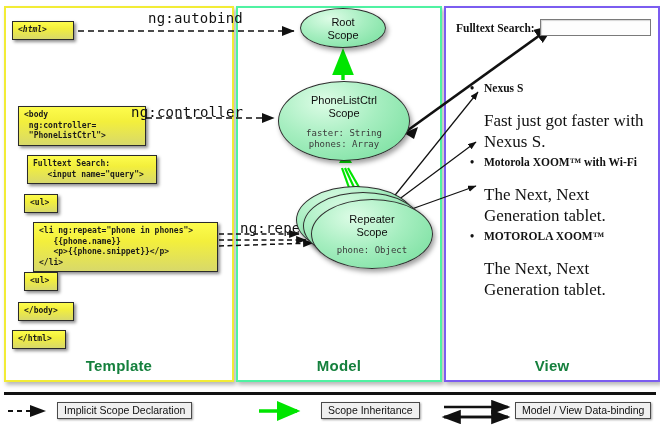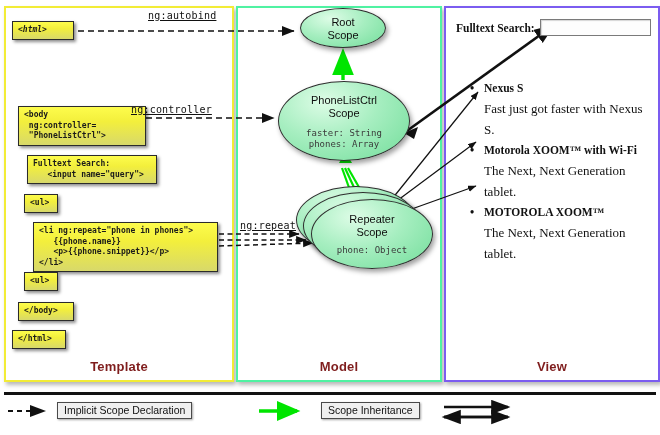--- a/index.html
+++ b/index.html
@@ -11,21 +11,21 @@
   #stage{position:absolute;left:0;top:0;width:660px;height:435px;}
 
   
   .panel{position:absolute;background:#ffffff;box-shadow:2px 3px 4px rgba(0,0,0,.28);}
   #panel-template{left:4px;  top:6px;  width:226px; height:372px; border:2px solid #f2ec36;}
   #panel-model   {left:236px;top:6px;  width:202px; height:372px; border:2px solid #4ff2a2;}
   #panel-view    {left:444px;top:6px;  width:212px; height:372px; border:2px solid #7b5cf0;}
 
   .panel-title{
     position:absolute;bottom:6px;left:0;width:100%;text-align:center;
-    font-size:13px;font-weight:bold;color:#7f1d1d;letter-spacing:.2px;
+    font-size:15px;font-weight:bold;color:#15803d;letter-spacing:.2px;
   }
 
   
   .codebox{
     position:absolute;
     border:1px solid #2b2b2b;
     background:linear-gradient(180deg,#fdfc4c 0%,#f3ef3c 38%,#d8d96a 100%);
     box-shadow:2px 2px 3px rgba(0,0,0,.45);
     font-family:"DejaVu Sans Mono","Liberation Mono",monospace;
     font-size:8px;line-height:10.5px;color:#1a1a1a;
@@ -61,26 +61,26 @@
   #view-inner{position:absolute;left:444px;top:6px;width:212px;height:372px;
     font-family:"Liberation Serif","DejaVu Serif",serif;color:#111;}
   #search-row{position:absolute;left:12px;top:13px;display:flex;align-items:center;gap:5px;}
   #search-label{font-size:11.5px;font-weight:bold;}
   #search-input{width:105px;height:13px;border:1px solid #7a7a7a;background:#fdfdfd;
     box-shadow:inset 1px 1px 1px rgba(0,0,0,.16);}
   #phone-list{position:absolute;left:18px;top:72px;width:190px;list-style:none;margin:0;padding:0;}
   #phone-list li{position:relative;margin:0 0 0 0;}
   .ph-name{font-size:11.5px;font-weight:bold;padding-left:22px;position:relative;line-height:20px;}
   .ph-name::before{content:"\2022";position:absolute;left:8px;top:0;font-size:12px;}
-  .ph-snip{font-size:13px;padding-left:22px;line-height:21px;}
+  .ph-snip{font-size:17px;padding-left:22px;line-height:21px;margin-top:12px;}
 
   
   .conn-label{
     position:absolute;font-family:"DejaVu Sans Mono","Liberation Mono",monospace;
-    font-size:10px;color:#111;letter-spacing:.2px;text-decoration:underline;
+    font-size:14px;color:#111;letter-spacing:.2px;
   }
   #lbl-autobind  {left:148px;top:10px;}
   #lbl-controller{left:131px;top:104px;}
   #lbl-repeat    {left:240px;top:220px;}
 
   
   #legend-rule{position:absolute;left:4px;top:392px;width:652px;height:3px;background:#111;}
   #legend{position:absolute;left:0;top:396px;width:598px;height:34px;}
   .lg-item{position:absolute;display:flex;align-items:center;}
   .lg-box{
@@ -241,15 +241,18 @@
       <line x1="444" y1="11" x2="508" y2="11" stroke="#111" stroke-width="2.4" marker-end="url(#lg-black)"></line>
       <line x1="508" y1="21" x2="444" y2="21" stroke="#111" stroke-width="2.4" marker-end="url(#lg-black)"></line>
       <line x1="444" y1="21" x2="508" y2="21" stroke="#111" stroke-width="2.4" marker-end="url(#lg-black)"></line>
     </svg>
     <div class="lg-item" id="lg-1" style="left:57px;">
       <span class="lg-box">Implicit Scope Declaration</span>
     </div>
     <div class="lg-item" id="lg-2" style="left:303px;padding-left:18px;">
       <span class="lg-box">Scope Inheritance</span>
     </div>
+    <div class="lg-item" id="lg-3" style="left:515px;top:6px;">
+      <span class="lg-box">Model / View Data-binding</span>
+    </div>
   </div>
 
 </div>
 
 </body></html>

